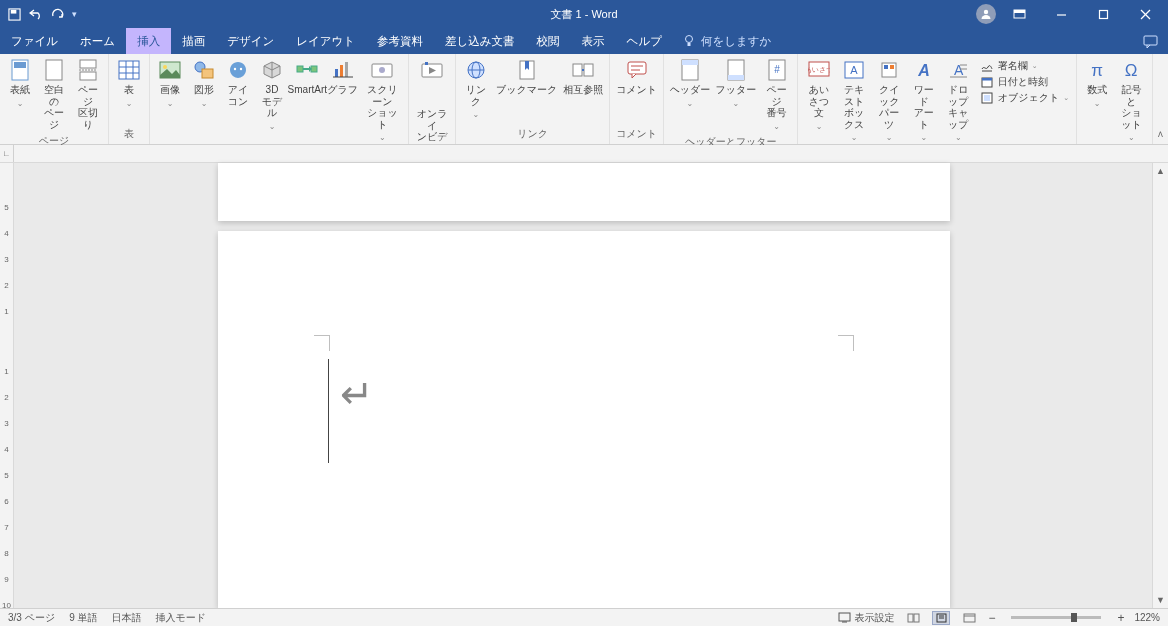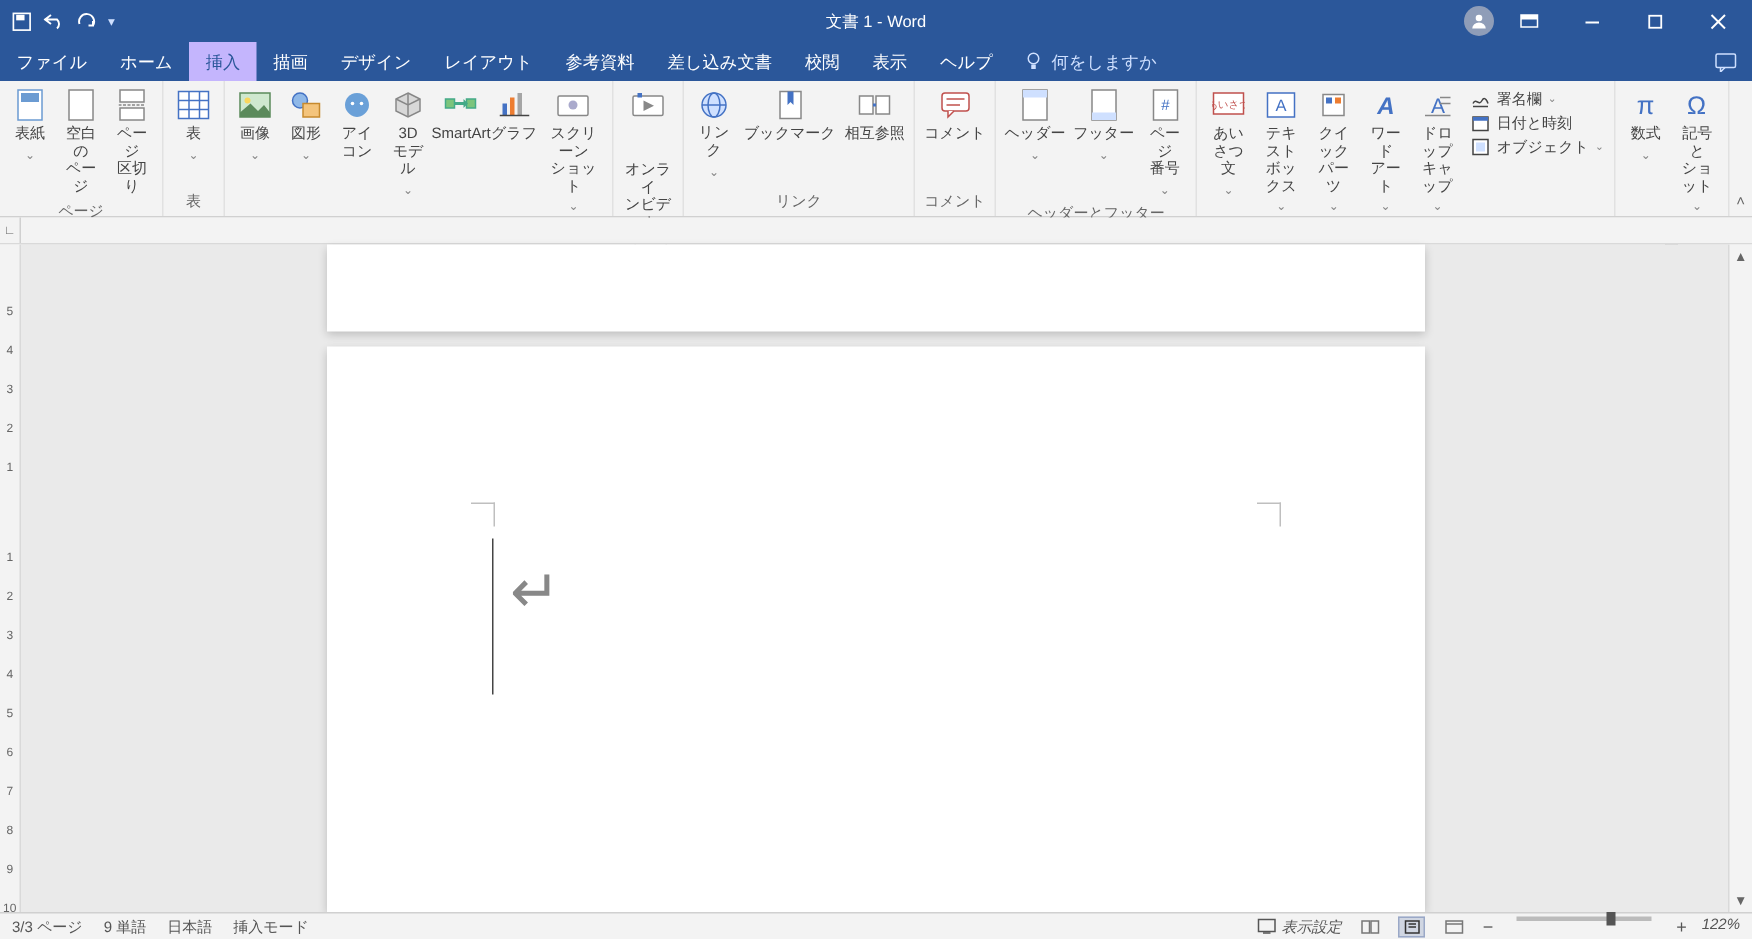--- a/index.html
+++ b/index.html
@@ -42,21 +42,21 @@
   .page2{left:218px;top:68px;width:732px;height:377px;}
   .margin-tl{position:absolute;left:96px;top:104px;width:16px;height:16px;border-left:1px solid #bfbfbf;border-bottom:1px solid #bfbfbf;transform:rotate(180deg);}
   .margin-tr{position:absolute;right:96px;top:104px;width:16px;height:16px;border-left:1px solid #bfbfbf;border-top:1px solid #bfbfbf;transform:scaleX(-1);}
   .cursor-line{position:absolute;left:110px;top:128px;width:1px;height:104px;background:#444;}
   .doc-text{position:absolute;left:118px;top:140px;font-family:"MS Mincho","Yu Mincho",serif;font-size:52px;color:#222;letter-spacing:4px;display:flex;align-items:center;}
   .pilcrow{color:#888;font-size:40px;margin-left:4px;}
   .vscroll{position:absolute;right:0;top:0;bottom:0;width:16px;background:#f3f3f3;border-left:1px solid #d9d9d9;display:flex;flex-direction:column;align-items:center;justify-content:space-between;}
   .vscroll .arrow{height:16px;display:flex;align-items:center;justify-content:center;font-size:9px;color:#666;}
   
   .status{position:absolute;left:0;right:0;bottom:0;height:18px;background:#f3f3f3;border-top:1px solid #d0d0d0;display:flex;align-items:center;font-size:10px;color:#555;padding:0 8px;gap:14px;}
-  .status .right{margin-left:auto;display:flex;align-items:flex-start;gap:10px;font-style:italic;}
+  .status .right{margin-left:auto;display:flex;align-items:center;gap:10px;}
   .viewbtn{width:18px;height:14px;display:flex;align-items:center;justify-content:center;border:1px solid transparent;}
   .viewbtn.active{background:#d0d6e2;border-color:#9aa8c7;}
   .zoomslider{width:90px;height:3px;background:#bbb;position:relative;margin:0 6px;}
   .zoomslider .thumb{position:absolute;top:-3px;left:60px;width:6px;height:9px;background:#555;}
   svg{display:block;}
 </style>
 </head>
 <body>
 
 <div class="titlebar">
@@ -301,21 +301,21 @@
   <div class="group">
     <div class="row">
       <div class="btn">
           <div class="ic">
             <svg width="22" height="20" viewBox="0 0 22 20">
               <circle cx="11" cy="10" r="8" fill="#cfe0ff" stroke="#4472c4"></circle>
               <ellipse cx="11" cy="10" rx="4" ry="8" fill="none" stroke="#4472c4"></ellipse>
               <line x1="3" y1="10" x2="19" y2="10" stroke="#4472c4"></line>
             </svg>
           </div>
-          <div class="lb" style="white-space:pre-line;font-family:Liberation Mono, monospace;">リン
+          <div class="lb" style="white-space:pre-line;">リン
 ク</div>
           <div style="font-size:8px;color:#888;">⌄</div>
         </div>
       <div class="btn">
           <div class="ic">
             <svg width="18" height="20" viewBox="0 0 18 20">
               <rect x="2" y="1" width="14" height="18" fill="#fff" stroke="#888"></rect>
               <path d="M7 1 V10 L9 8 L11 10 V1 Z" fill="#4472c4"></path>
             </svg>
           </div>

